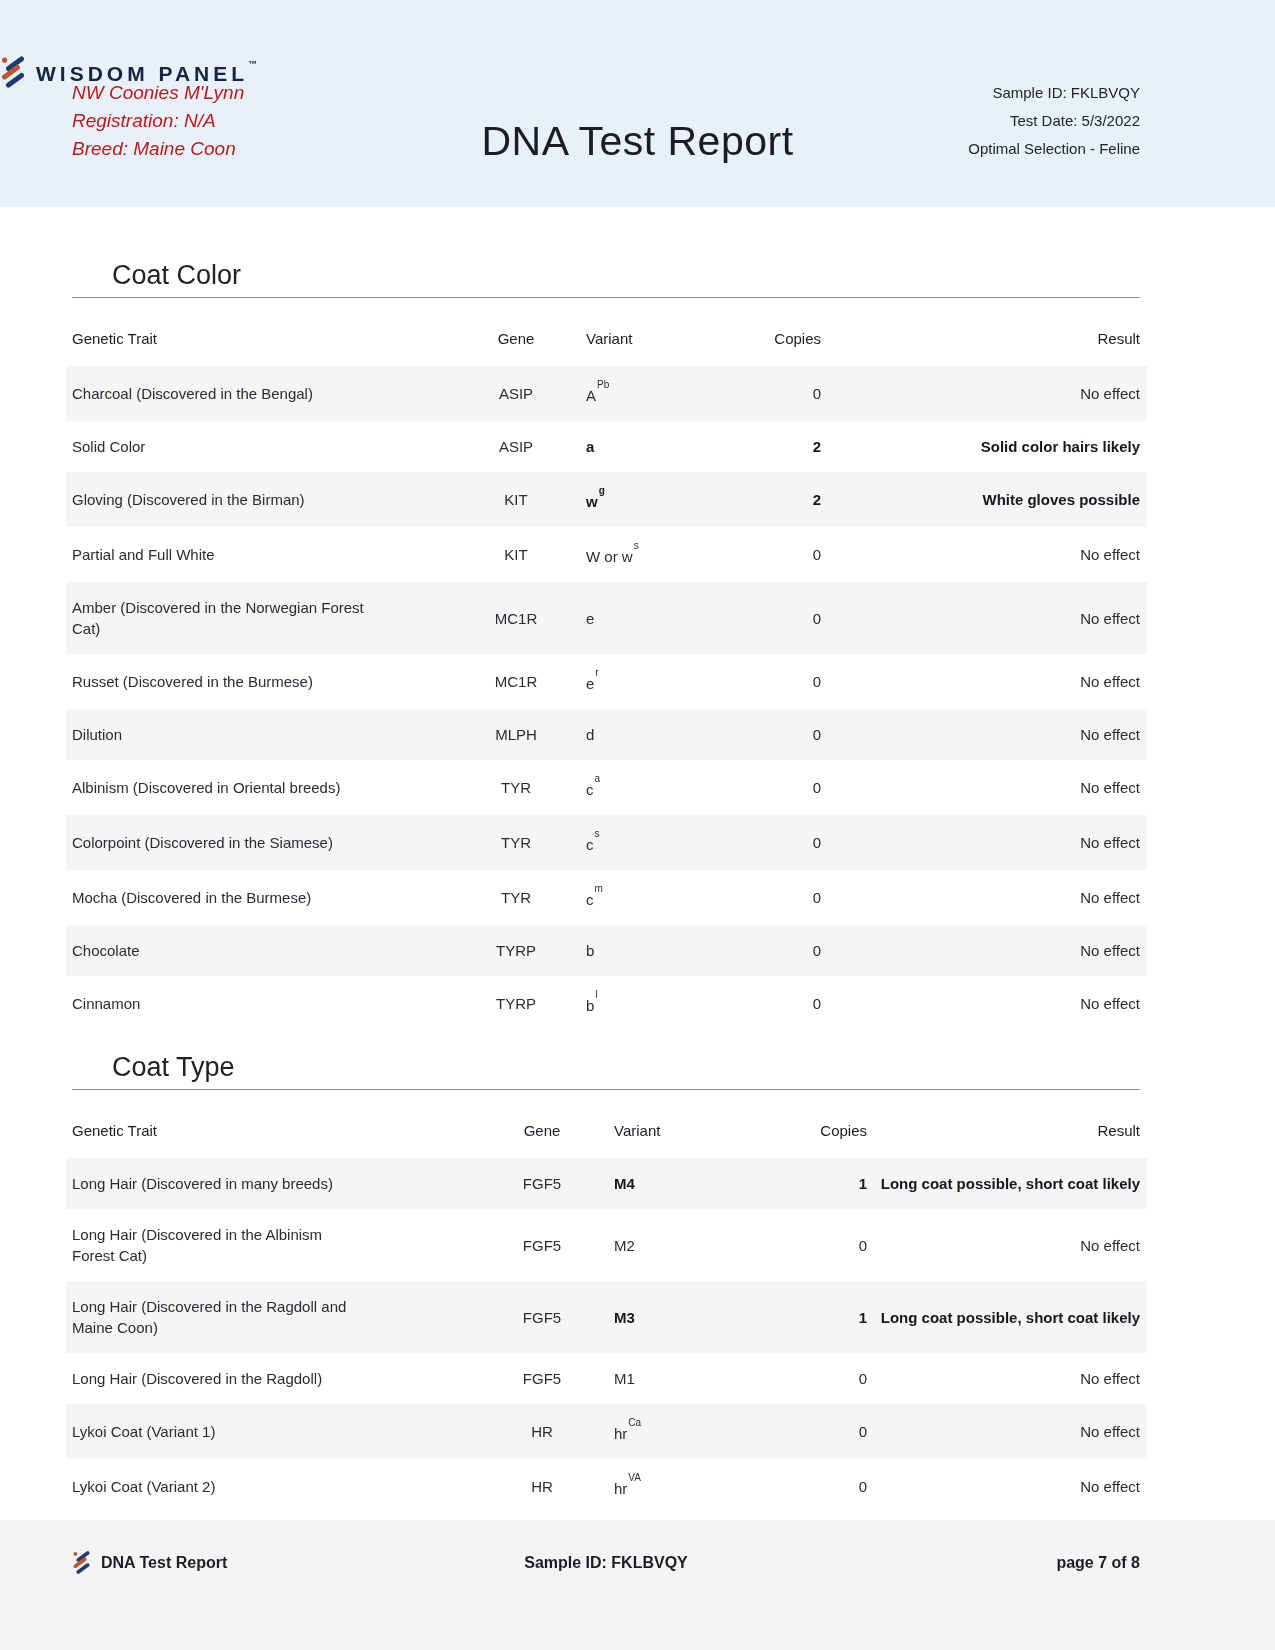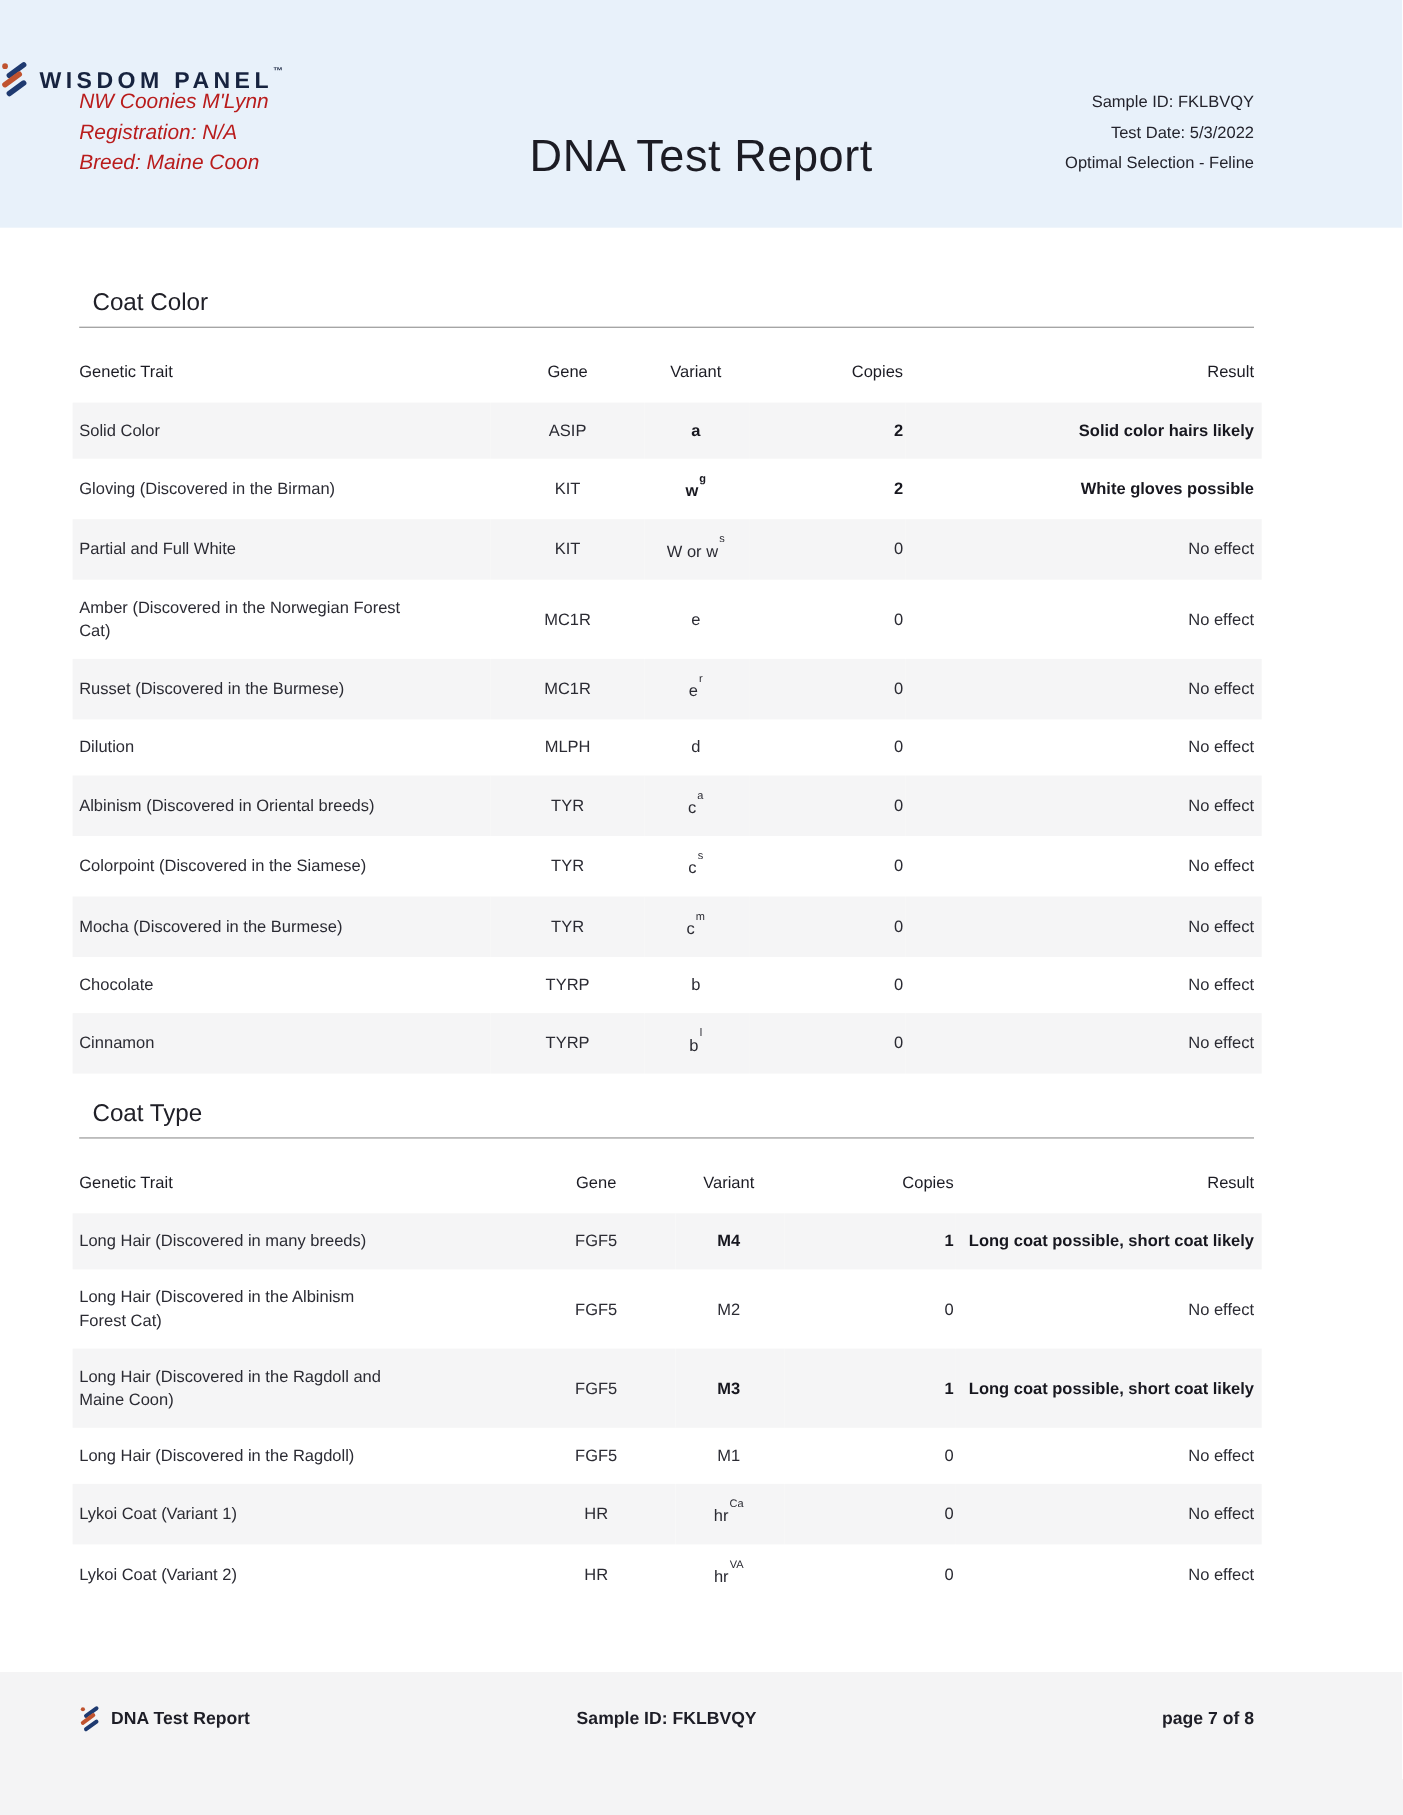--- a/index.html
+++ b/index.html
@@ -41,22 +41,22 @@
   .brand-tm { font-size:9px; font-weight:700; color:#17233f; vertical-align:top; position:relative; top:2px; }
   .report-title {
     position:absolute; top:118px; left:0; width:100%;
     text-align:center;
     font-size:41px; font-weight:400; letter-spacing:0.5px;
     color:#1c1c24;
   }
 
   
   .section-title {
-    font-size:22px; font-weight:400; color:#202028;
-    margin:54px 0 8px 84px; line-height:28px;
+    font-size:27px; font-weight:400; color:#202028;
+    margin:54px 0 8px 112px; line-height:28px;
   }
   section + section .section-title { margin-top:22px; }
   .rule {
     border:none; border-top:1px solid #8f8f8f;
     margin:0 135px 0 72px;
   }
 
   
   table {
     border-collapse:collapse; table-layout:fixed;
@@ -68,21 +68,21 @@
     padding-top:32px; padding-bottom:18px;
     line-height:18px;
   }
   td {
     padding-top:15px; padding-bottom:15px;
     line-height:21px; vertical-align:middle;
   }
   tbody tr:nth-child(odd) { background:#f5f5f6; }
   .c0 { text-align:left;  padding-left:6px; }
   .c1 { text-align:center; }
-  .c2 { text-align:center; padding-right:2px; }
+  .c2 { text-align:left; padding-right:2px; }
   .c3 { text-align:right; padding-right:2px; }
   .c4 { text-align:right; padding-right:7px; }
   .t0 .c0{width:380px} .t0 .c1{width:140px} .t0 .c2{width:95px}  .t0 .c3{width:142px}
   .t1 .c0{width:404px} .t1 .c1{width:144px} .t1 .c2{width:99px}  .t1 .c3{width:156px}
   .trait-text { display:inline-block; max-width:292px; }
   .var-sup { font-size:10px; position:relative; top:-7px; margin-left:1px; }
   td.emph { font-weight:700; color:#17171f; }
 
   
   .report-footer {
@@ -137,20 +137,27 @@
           <thead>
             <tr>
               <th class="c0">Genetic Trait</th>
               <th class="c1">Gene</th>
               <th class="c2">Variant</th>
               <th class="c3">Copies</th>
               <th class="c4">Result</th>
             </tr>
           </thead>
           <tbody>
+            <tr>
+              <td class="c0"><span class="trait-text">Charcoal (Discovered in the Bengal)</span></td>
+              <td class="c1">ASIP</td>
+              <td class="c2">A<sup class="var-sup">Pb</sup></td>
+              <td class="c3">0</td>
+              <td class="c4">No effect</td>
+            </tr>
             <tr>
               <td class="c0"><span class="trait-text">Solid Color</span></td>
               <td class="c1">ASIP</td>
               <td class="c2 emph">a</td>
               <td class="c3 emph">2</td>
               <td class="c4 emph">Solid color hairs likely</td>
             </tr>
             <tr>
               <td class="c0"><span class="trait-text">Gloving (Discovered in the Birman)</span></td>
               <td class="c1">KIT</td>

